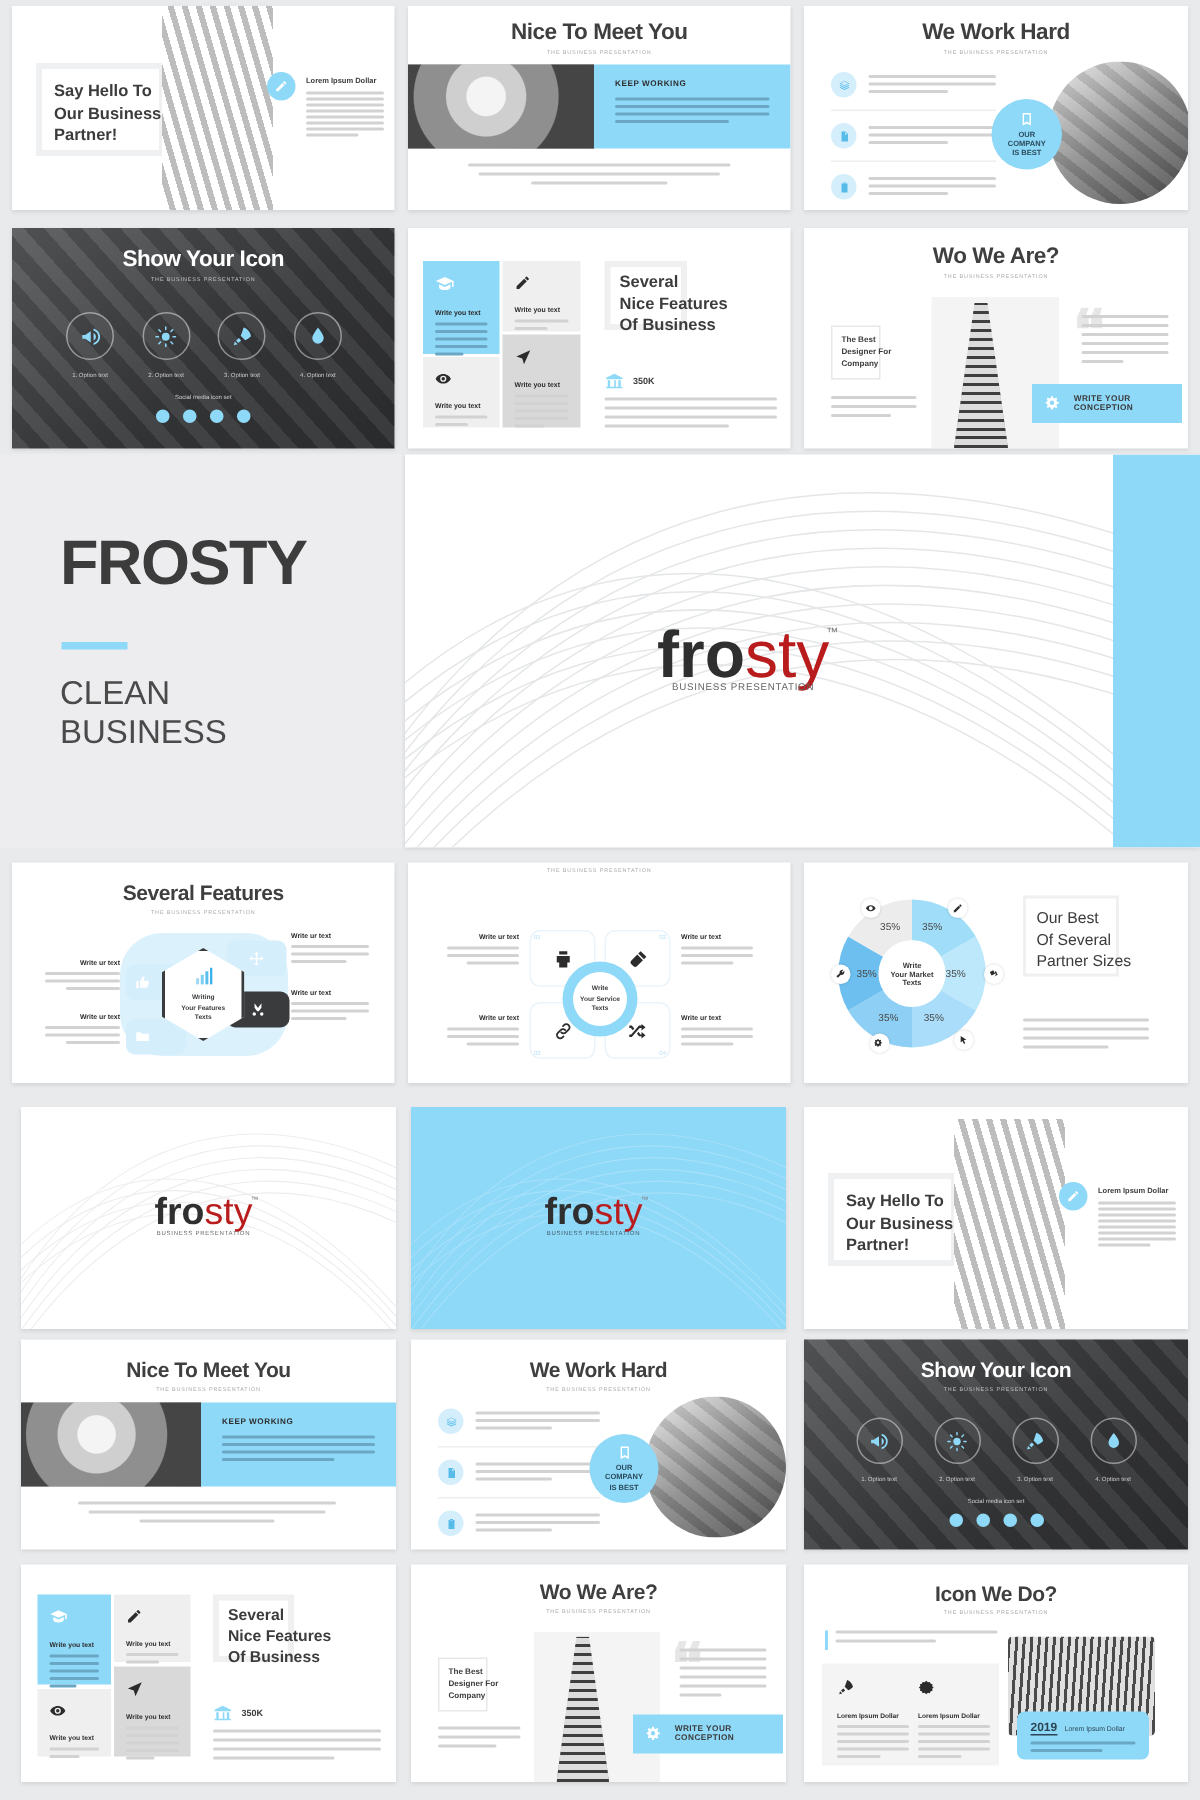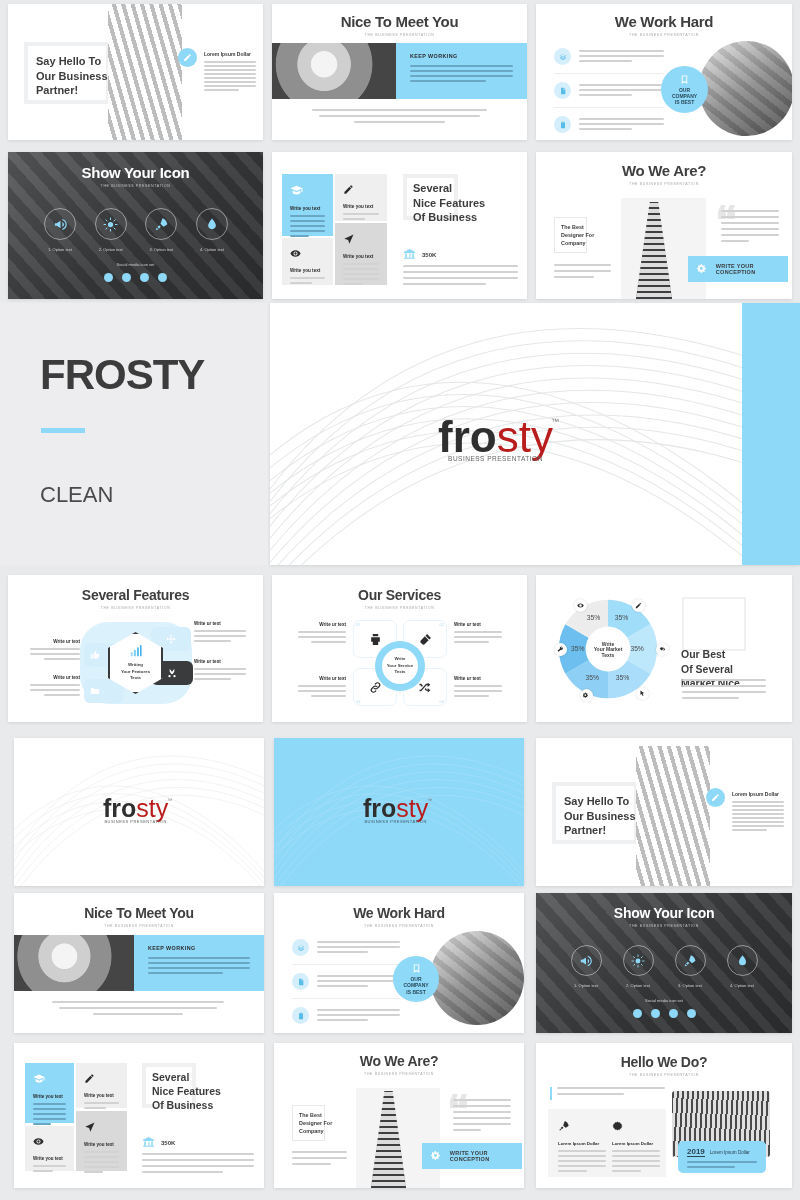--- a/index.html
+++ b/index.html
@@ -47,21 +47,21 @@
   .circ { border-radius:50%; display:flex; align-items:center; justify-content:center; }
 
   
   .waves { position:absolute; inset:0; overflow:hidden; }
   .waves svg { position:absolute; left:-4%; top:-12%; width:112%; height:135%; }
 
   
   .hero-left { position:absolute; background:#ededef; }
   .hero-name { font-weight:bold; letter-spacing:-1px; color:#3c3c3c; }
   .accent-bar { background:#8ed8f8; }
-  .hero-sub { color:#4a4a4a; line-height:1.18;margin-top:33px; }
+  .hero-sub { color:#4a4a4a; line-height:1.18; }
 
   
   .logo { position:relative; display:inline-block; text-align:center; }
   .logo .w { font-weight:bold; color:#2f2f2f; }
   .logo .t { font-weight:normal; color:#b91c1c; }
   .logo .tm { position:absolute; font-weight:normal; color:#777; }
   .logo .cap { color:#666; letter-spacing:.5px; white-space:nowrap; }
 
   .btn { display:flex; align-items:center; color:#3b3b3b; font-weight:bold; }
   .ico { display:flex; align-items:center; justify-content:center; }
@@ -333,20 +333,21 @@
         </svg>
       <span style="font-size:5.5px;letter-spacing:.3px;">WRITE YOUR CONCEPTION</span>
     </div>
   </div>
 
   <div class="hero-left" style="left:0;top:303px;width:268px;height:262px;">
     <div class="hero-name" style="position:absolute;left:40px;top:48px;font-size:42px;">FROSTY</div>
     <div class="accent-bar" style="position:absolute;left:41px;top:125px;width:44px;height:5px;"></div>
     <div class="hero-sub" style="position:absolute;left:40px;top:146px;font-size:22px;">
       <div>CLEAN</div>
+      <div>BUSINESS</div>
     </div>
   </div>
 
   <div class="slide" style="left:270px;top:303px;width:530px;height:262px;">
     <div class="waves">
       <svg viewBox="0 0 530 280" preserveAspectRatio="none">
         <g fill="none" stroke="#e4e6e8" stroke-width="0.8">
           <path d="M-60 300 C 60 30, 300 -30, 620 140"></path>
           <path d="M-60 306 C 64 40, 304 -20, 620 150"></path>
           <path d="M-60 312 C 68 50, 308 -10, 620 160"></path>
@@ -444,21 +445,20 @@
       <div style="font-size:4.6px;font-weight:bold;color:#2c2c2c;margin-bottom:4px;">Write ur text</div>
       <div class="lines" style="gap:3px;">
           <i style="width:100%"></i>
           <i style="width:100%"></i>
           <i style="width:72%"></i>
         </div>
     </div>
   </div>
 
   <div class="slide" style="left:272px;top:575px;width:255px;height:147px;">
-    <div class="s-title" style="margin-top:12px;font-size:14px;">Our Services</div>
     <div class="s-sub" style="font-size:3.6px;margin-top:3px;">THE BUSINESS PRESENTATION</div>
 
     <div style="position:absolute;left:81px;top:45px;width:44px;height:38px;border:1px solid #e9f4fb;border-radius:7px;">
       <div style="position:absolute;left:2px;top:1px;font-size:4px;color:#b6dff5;">01</div>
       <div class="ico" style="height:100%;">
         <svg width="13" height="13" viewBox="0 0 24 24" fill="#2c2c2c">
             <path d="M7 2h10v4H7V2zM4 8h16v8h-3v6H7v-6H4V8zm5 6h6v6H9v-6z"></path>
           </svg>
       </div>
     </div>
@@ -582,24 +582,24 @@
           <path d="M9 2l.6 2.2 2 .9 2-1.1 1.5 1.5-1.1 2 .9 2L17 10v2.2l-2.2.6-.9 2 1.1 2-1.5 1.5-2-1.1-2 .9L9 20H6.8l-.6-2.2-2-.9-2 1.1L.7 16.5l1.1-2-.9-2L-1 12V10l2.2-.6.9-2-1.1-2 1.5-1.5 2 1.1 2-.9L6.8 2H9zm-1.1 5.5a3 3 0 100 6 3 3 0 000-6z"></path>
         </svg>
     </div>
     <div class="circ" style="position:absolute;left:18px;top:68px;width:13px;height:13px;background:#fff;box-shadow:0 0 2px rgba(0,0,0,.18);">
       <svg width="7" height="7" viewBox="0 0 24 24" fill="#2c2c2c">
           <path d="M20 4l-4 4-2-2 4-4c-2.5-.8-5.3 0-7 1.8-1.6 1.6-2 3.8-1.4 5.8L2 16.6 5.4 20l7-6.6c2 .6 4.2.2 5.8-1.4 1.8-1.7 2.6-4.5 1.8-8z"></path>
         </svg>
     </div>
 
     <div style="position:absolute;left:146px;top:22px;width:64px;height:54px;border:2px solid #f0f0f0;"></div>
-    <div style="position:absolute;left:145px;top:30px;width:102px;font-size:10.5px;font-weight:bold;line-height:1.4;color:#3c3c3c;margin-top:42px;">
+    <div style="position:absolute;left:155px;top:30px;width:102px;font-size:10.5px;font-weight:normal;line-height:1.4;color:#3c3c3c;">
       <div>Our Best</div>
       <div>Of Several</div>
-      <div>Market Nice</div>
+      <div>Partner Sizes</div>
     </div>
     <div class="lines" style="position:absolute;left:146px;top:104px;width:84px;gap:4px;">
       <i></i>
         <i></i>
         <i></i>
         <i style="width:68%"></i>
     </div>
   </div>
 
   <div class="slide" style="left:14px;top:738px;width:250px;height:148px;">
@@ -911,21 +911,21 @@
     </div>
     <div class="blue btn" style="position:absolute;left:148px;top:100px;width:100px;height:26px;padding-left:9px;gap:7px;">
       <svg width="13" height="13" viewBox="0 0 24 24" fill="#fff">
           <path d="M10 1l.5 2.4 2 .8 2-1.3 1.6 1.6-1.3 2 .8 2L18 9v2.3l-2.4.5-.8 2 1.3 2-1.6 1.6-2-1.3-2 .8L10 19H7.7l-.5-2.4-2-.8-2 1.3L1.6 15.5l1.3-2-.8-2L0 11V9l2.1-.5.8-2-1.3-2L3.2 2.9l2 1.3 2-.8L7.7 1H10zM8.8 7a3 3 0 100 6 3 3 0 000-6z"></path>
         </svg>
       <span style="font-size:5.5px;letter-spacing:.3px;">WRITE YOUR CONCEPTION</span>
     </div>
   </div>
 
   <div class="slide" style="left:536px;top:1043px;width:256px;height:145px;">
-    <div class="s-title" style="margin-top:11px;font-size:14px;">Hello We Do?</div>
+    <div class="s-title" style="margin-top:11px;font-size:14px;">Icon We Do?</div>
     <div class="s-sub" style="font-size:3.6px;margin-top:3px;">THE BUSINESS PRESENTATION</div>
     <div style="position:absolute;left:14px;top:44px;display:flex;gap:5px;">
       <div class="blue" style="width:2px;height:13px;flex:none;"></div>
       <div class="lines" style="width:108px;gap:4px;">
           <i style="width:100%"></i>
           <i style="width:62%"></i>
         </div>
     </div>
     <div style="position:absolute;left:12px;top:66px;width:118px;height:68px;background:#f4f4f4;">
       <div style="position:absolute;left:10px;top:9px;width:48px;">

